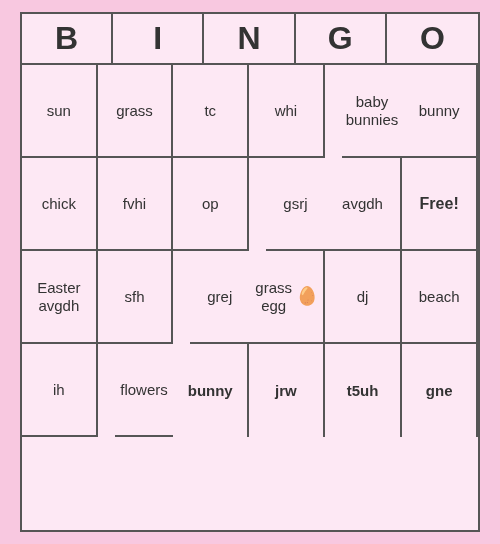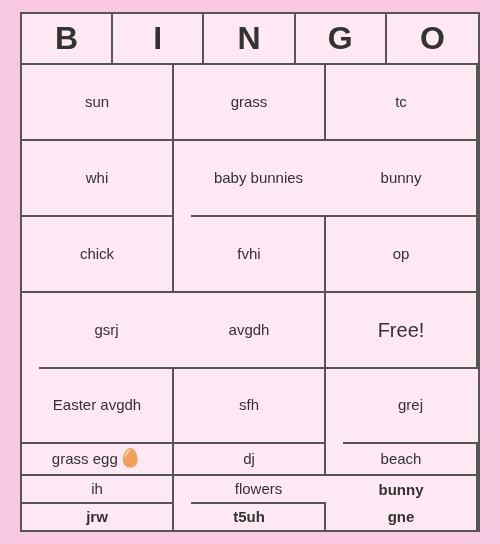--- a/index.html
+++ b/index.html
@@ -31,21 +31,21 @@
       font-weight: bold;
       padding: 6px 0;
       border-right: 2px solid #555;
       color: #333;
     }
     .bingo-header-cell:last-child {
       border-right: none;
     }
     .bingo-grid {
       display: grid;
-      grid-template-columns: repeat(3, 1fr);
+      grid-template-columns: repeat(6, 1fr);
       grid-template-rows: repeat(5, 1fr);
       flex: 1;
     }
     .bingo-cell {
       border-right: 2px solid #555;
       border-bottom: 2px solid #555;
       display: flex;
       justify-content: center;
       align-items: center;
       text-align: center;
@@ -56,22 +56,22 @@
     }
     .bingo-cell:nth-child(5n) {
       border-right: none;
       margin-left: 17px;
     }
     .bingo-cell:nth-child(n+21) {
       border-bottom: none;
       font-weight: bold;
     }
     .free-cell {
-      font-weight: normal;
-      font-size: 20px;
+      font-weight: bold;
+      font-size: 16px;
     }
     .egg-icon {
       display: inline-block;
       font-size: 18px;
       margin-left: 2px;
     }
   </style>
 </head>
 <body>
 

